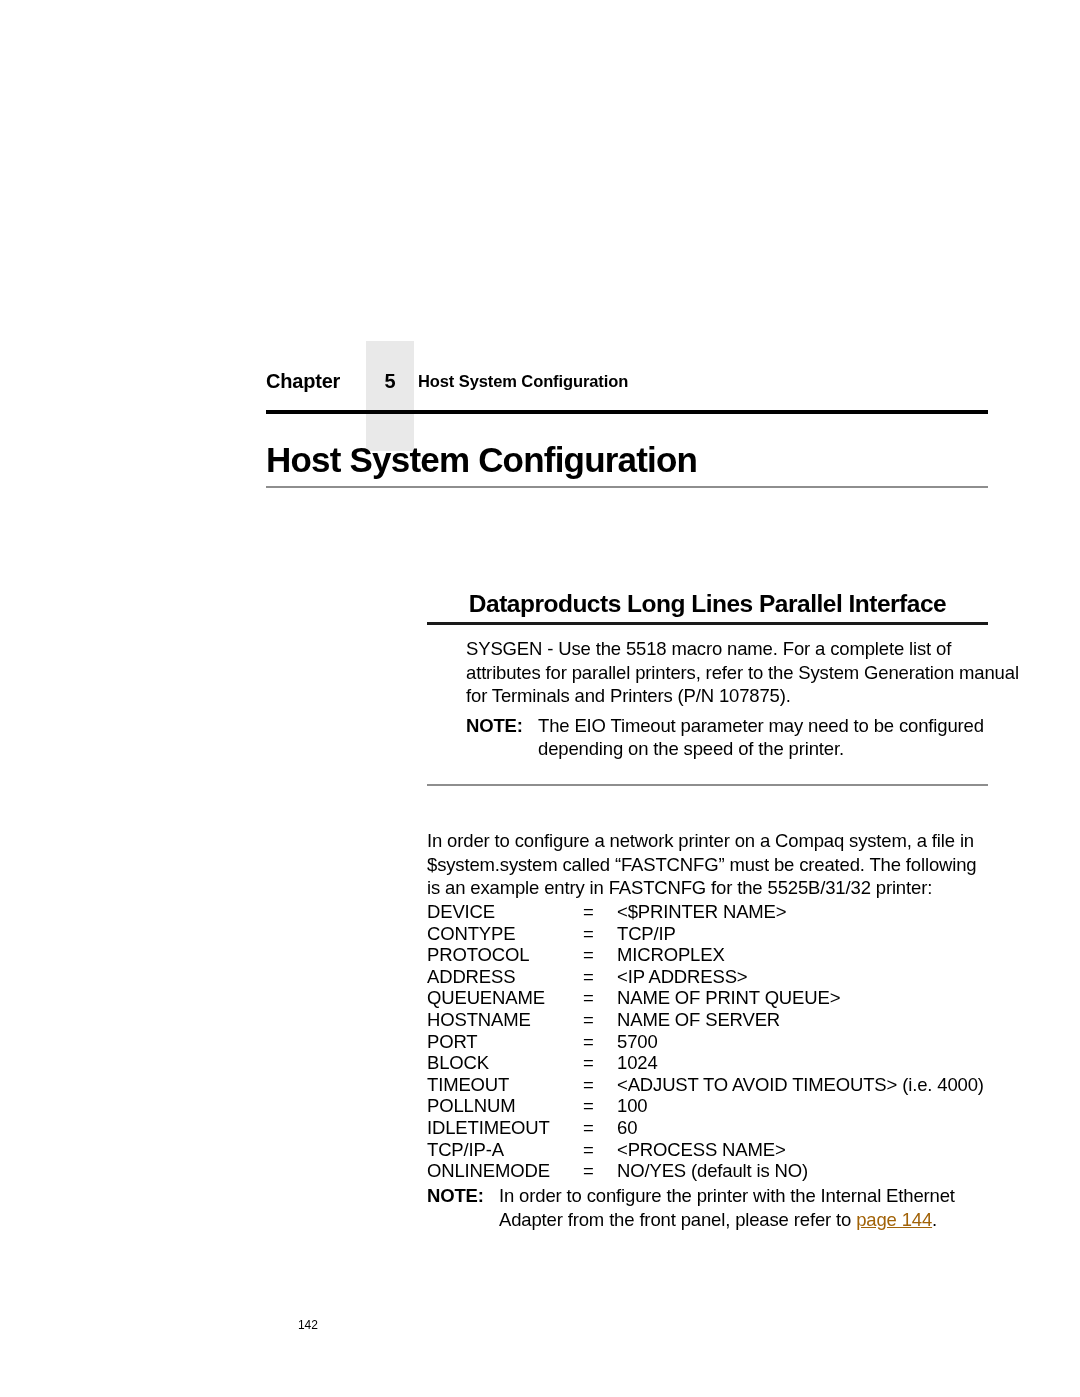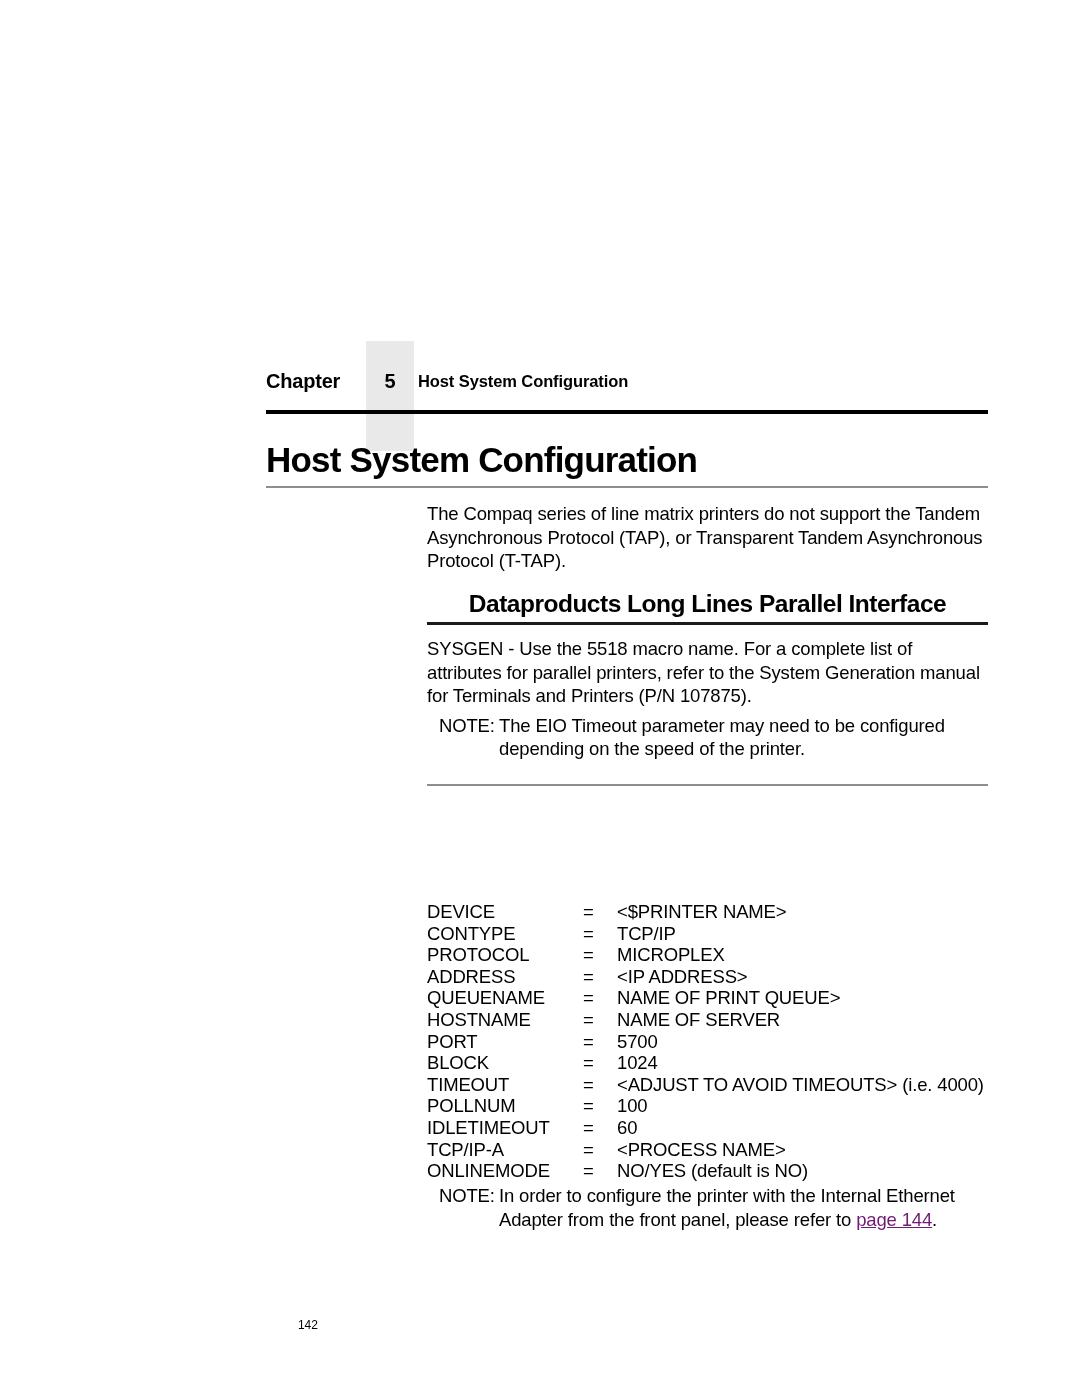--- a/index.html
+++ b/index.html
@@ -129,23 +129,23 @@
   
   .note {
     position: relative;
     font-size: 18.5px;
     line-height: 23.5px;
     letter-spacing: -0.15px;
     padding-left: 72px;
   }
   .note .note-label {
     position: absolute;
-    left: 12px;
+    left: 0;
     top: 0;
-    font-weight: normal;
+    font-weight: bold;
   }
   .link {
     color: #2222dd;
   }
 
   
   .cfg {
     font-size: 18.5px;
     line-height: 21.6px;
     letter-spacing: -0.15px;
@@ -192,41 +192,41 @@
     <div class="chapter-tab"></div>
     <span class="chapter-word">Chapter</span>
     <span class="chapter-num">5</span>
     <span class="runhead-title">Host System Configuration</span>
   </div>
   <div class="rule-head"></div>
 
   <div class="doc-title">Host System Configuration</div>
   <div class="rule-title"></div>
 
-  <div class="col" style="top:502px;">
-    <p class="body">The Compaq series of line matrix printers do not support the Tandem Asynchronous Protocol (TAP), or Transparent Tandem Asynchronous Protocol (T-TAP).</p>
-  </div>
 
   <div class="col" style="top:591px;">
     <h2 class="sec">Dataproducts Long Lines Parallel Interface</h2>
     <div class="rule-sec-dark"></div>
   </div>
 
-  <div class="col" style="top:637px;">
+  <div class="col" style="top:637px;margin-left:39px;">
     <p class="body">SYSGEN - Use the 5518 macro name. For a complete list of attributes for parallel printers, refer to the System Generation manual for Terminals and Printers (P/N 107875).</p>
     <div class="note" style="margin-top:6px;">
       <span class="note-label">NOTE:</span>
       <span>The EIO Timeout parameter may need to be configured depending on the speed of the printer.</span>
     </div>
   </div>
 
   <div class="col" style="top:778px;">
     <div class="rule-sec-gray"></div>
   </div>
 
+  <div class="col" style="top:829px;">
+    <p class="body">In order to configure a network printer on a Compaq system, a file in $system.system called “FASTCNFG” must be created. The following is an example entry in FASTCNFG for the 5525B/31/32 printer:</p>
+  </div>
 
   <div class="col cfg" style="top:901px;" id="cfg-list">
       <div class="cfg-row">
         <span class="cfg-key">DEVICE</span>
         <span class="cfg-eq">=</span>
         <span class="cfg-val">&lt;$PRINTER NAME&gt;</span>
       </div>
       <div class="cfg-row">
         <span class="cfg-key">CONTYPE</span>
         <span class="cfg-eq">=</span>
@@ -285,19 +285,19 @@
       <div class="cfg-row">
         <span class="cfg-key">ONLINEMODE</span>
         <span class="cfg-eq">=</span>
         <span class="cfg-val">NO/YES (default is NO)</span>
       </div>
     </div>
 
   <div class="col" style="top:1184px;">
     <div class="note">
       <span class="note-label">NOTE:</span>
-      <span>In order to configure the printer with the Internal Ethernet Adapter from the front panel, please refer to </span><a class="link" href="#" style="color: #701a75;">page 144</a><span>.</span>
+      <span>In order to configure the printer with the Internal Ethernet Adapter from the front panel, please refer to </span><a class="link" href="#" style="color: #a16207;">page 144</a><span>.</span>
     </div>
   </div>
 
   <div class="folio">142</div>
 
 </div>
 
 </body></html>

